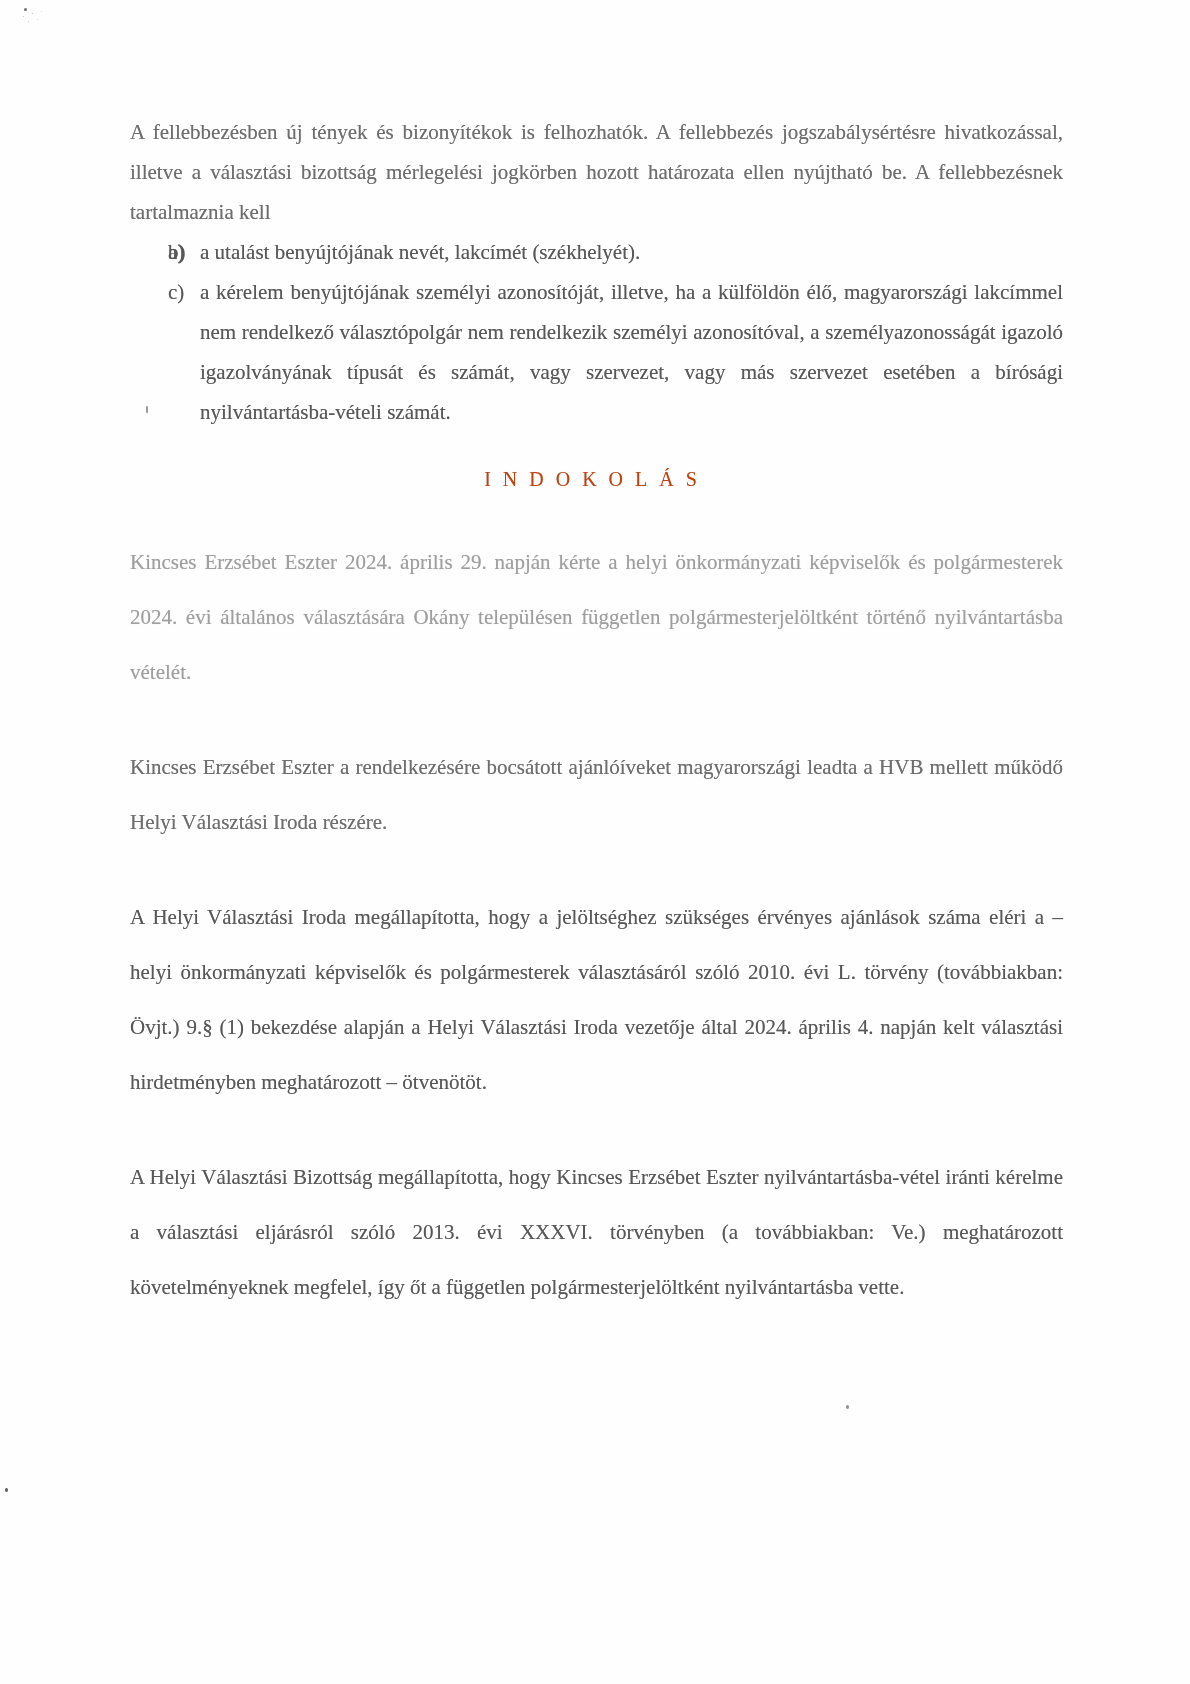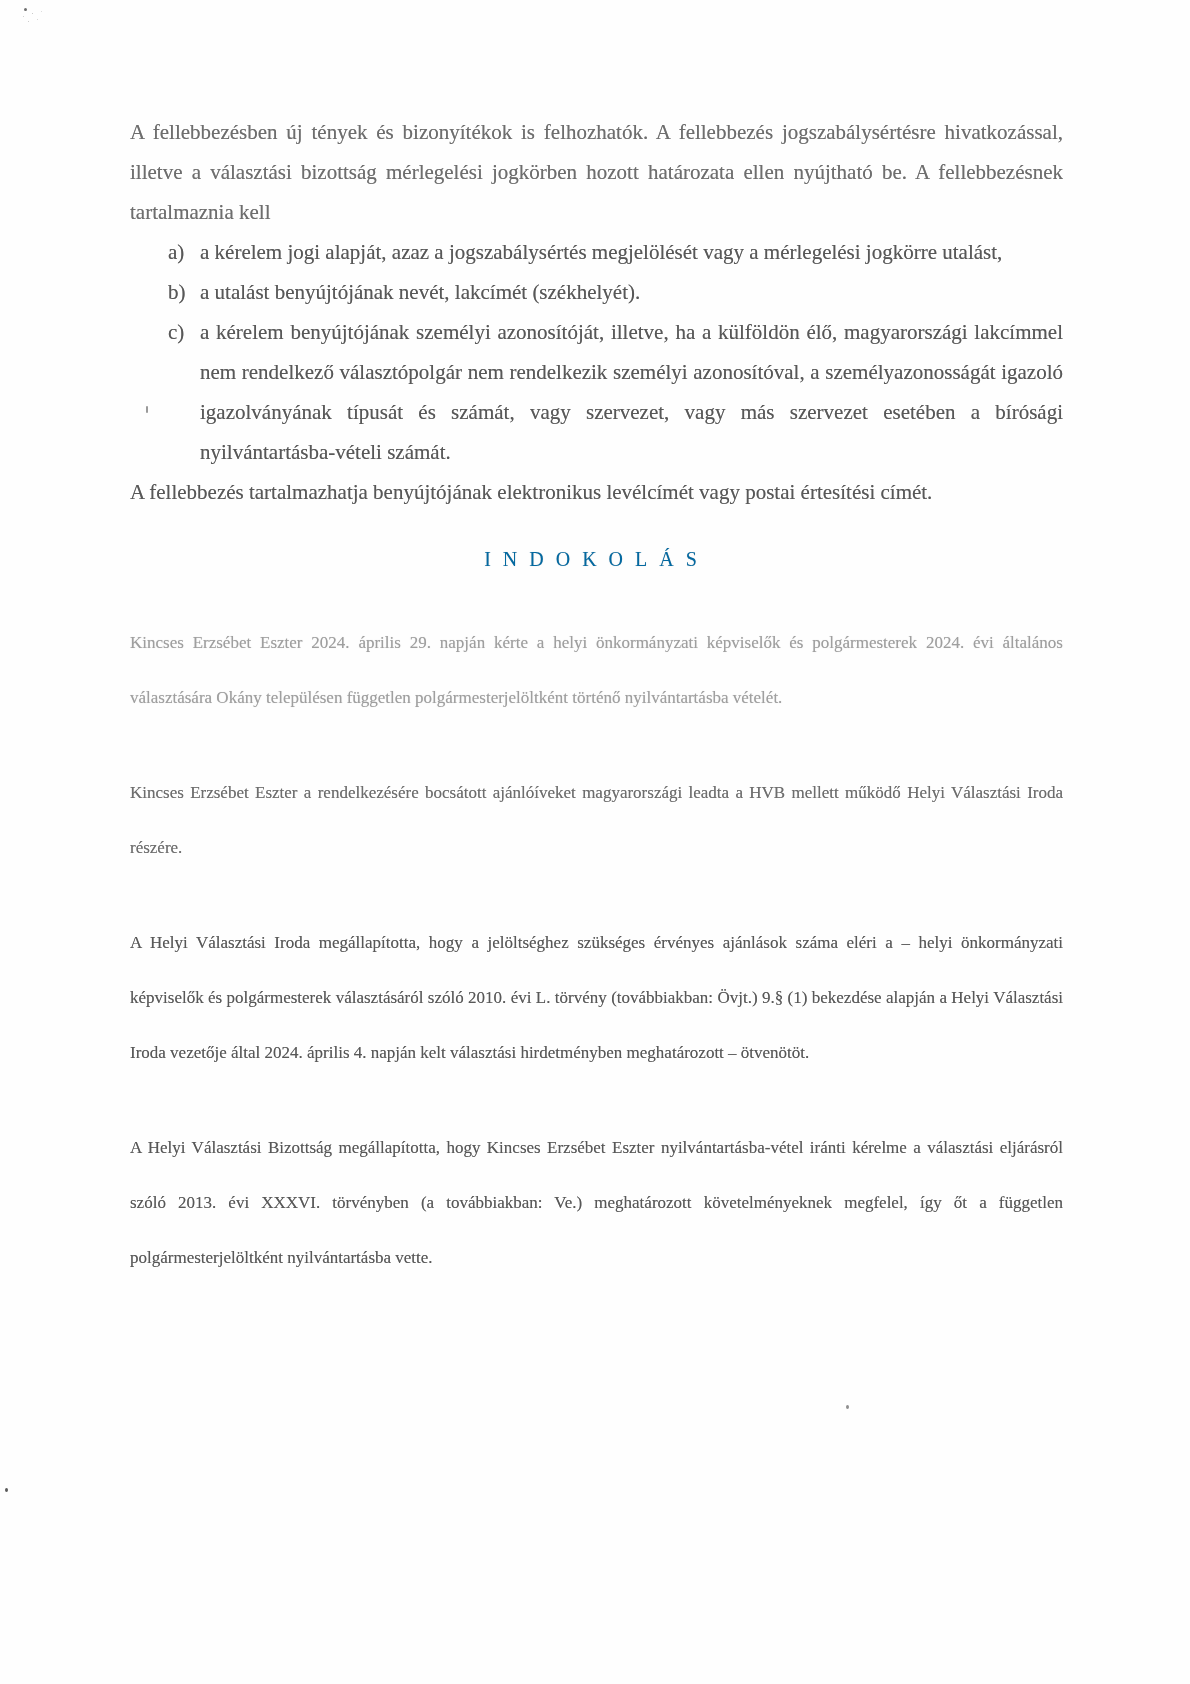--- a/index.html
+++ b/index.html
@@ -49,26 +49,26 @@
     left: 38px; top: 0;
   }
 
   
   .section-heading {
     margin: 36px 0 44px 0;
     font-size: 20px;
     font-weight: normal;
     text-align: center;
     letter-spacing: 12px;
-    color: #0369a1;
+    color: #c2410c;
     text-shadow: 0 0 0.8px rgba(160,160,160,.6);
   }
 
   
-  .block-b { font-size: 17px; line-height: 55px; }
+  .block-b { font-size: 21px; line-height: 55px; }
   .block-b .para { margin-bottom: 40px; }
   .block-b .para:last-child { margin-bottom: 0; }
 
   
   .speck { position: absolute; background: #8a8a8a; border-radius: 50%; }
   .speck.tl {
     left: 24px; top: 8px; width: 3px; height: 3px; background:#6f6f6f;
     box-shadow: 7px 4px 0 -1px #b9b9b9, -2px 7px 0 -1px #c4c4c4,
                 12px 10px 0 -1px #cccccc, 3px 12px 0 -1px #bdbdbd,
                 16px 2px 0 -1px #d2d2d2;
@@ -88,33 +88,31 @@
   <div class="speck bl-dot"></div>
 
   <div class="content">
 
     <section class="block-a">
       <p class="para fade-1">A fellebbezésben új tények és bizonyítékok is felhozhatók. A fellebbezés jogszabálysértésre hivatkozással, illetve a választási bizottság mérlegelési jogkörben hozott határozata ellen nyújtható be. A fellebbezésnek tartalmaznia kell</p>
 
       <ol class="appeal-list">
         <li>
           <span class="marker">a)</span>
-          <span>a kérelem jogi alapját, azaz a jogszabálysértés megjelölését vagy a mérlegelési jogkörre utalást,</span>
         </li>
         <li>
           <span class="marker">b)</span>
           <span>a utalást benyújtójának nevét, lakcímét (székhelyét).</span>
         </li>
         <li>
           <span class="marker">c)</span>
           <span>a kérelem benyújtójának személyi azonosítóját, illetve, ha a külföldön élő, magyarországi lakcímmel nem rendelkező választópolgár nem rendelkezik személyi azonosítóval, a személyazonosságát igazoló igazolványának típusát és számát, vagy szervezet, vagy más szervezet esetében a bírósági nyilvántartásba-vételi számát.</span>
         </li>
       </ol>
 
-      <p class="para fade-2">A fellebbezés tartalmazhatja benyújtójának elektronikus levélcímét vagy postai értesítési címét.</p>
     </section>
 
     <h2 class="section-heading">INDOKOLÁS</h2>
 
     <section class="block-b">
       <p class="para very-faint">Kincses Erzsébet Eszter 2024. április 29. napján kérte a helyi önkormányzati képviselők és polgármesterek 2024. évi általános választására Okány településen független polgármesterjelöltként történő nyilvántartásba vételét.</p>
 
       <p class="para fade-1">Kincses Erzsébet Eszter a rendelkezésére bocsátott ajánlóíveket magyarországi leadta a HVB mellett működő Helyi Választási Iroda részére.</p>
 
       <p class="para fade-2">A Helyi Választási Iroda megállapította, hogy a jelöltséghez szükséges érvényes ajánlások száma eléri a – helyi önkormányzati képviselők és polgármesterek választásáról szóló 2010. évi L. törvény (továbbiakban: Övjt.) 9.§ (1) bekezdése alapján a Helyi Választási Iroda vezetője által 2024. április 4. napján kelt választási hirdetményben meghatározott – ötvenötöt.</p>

